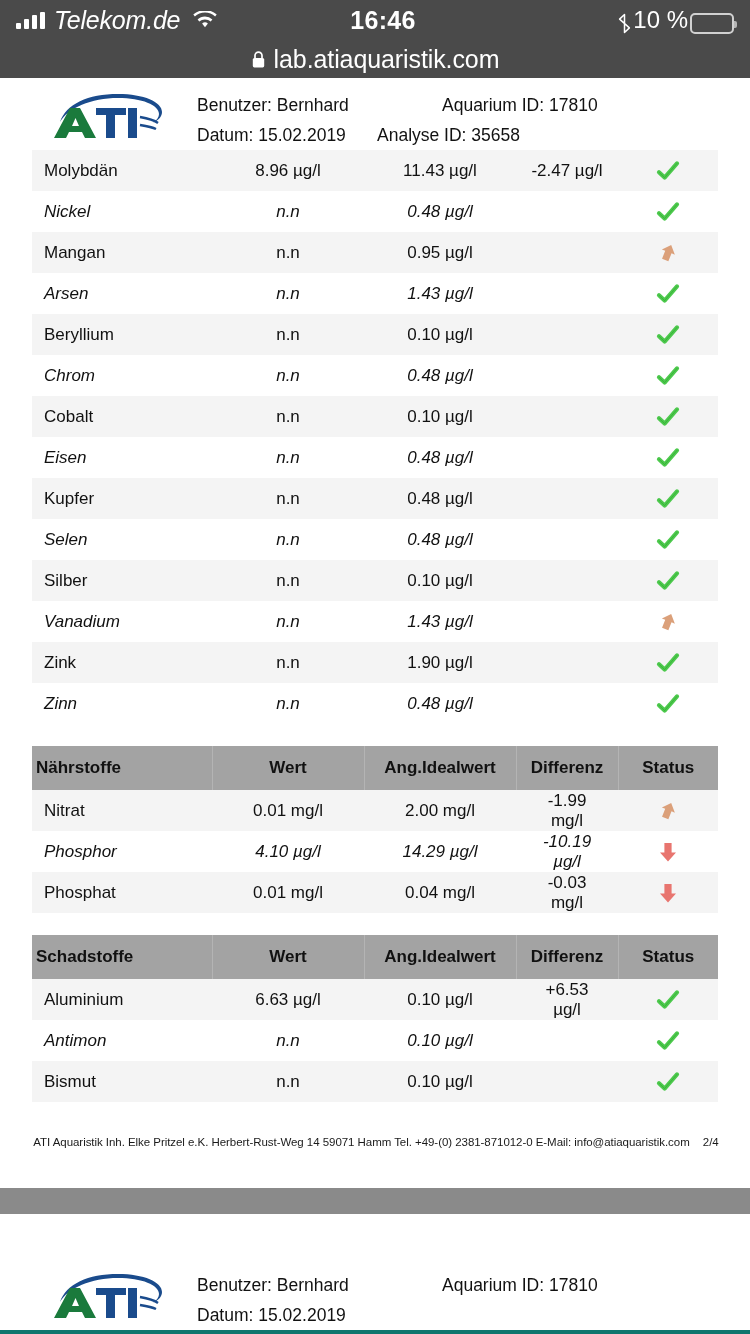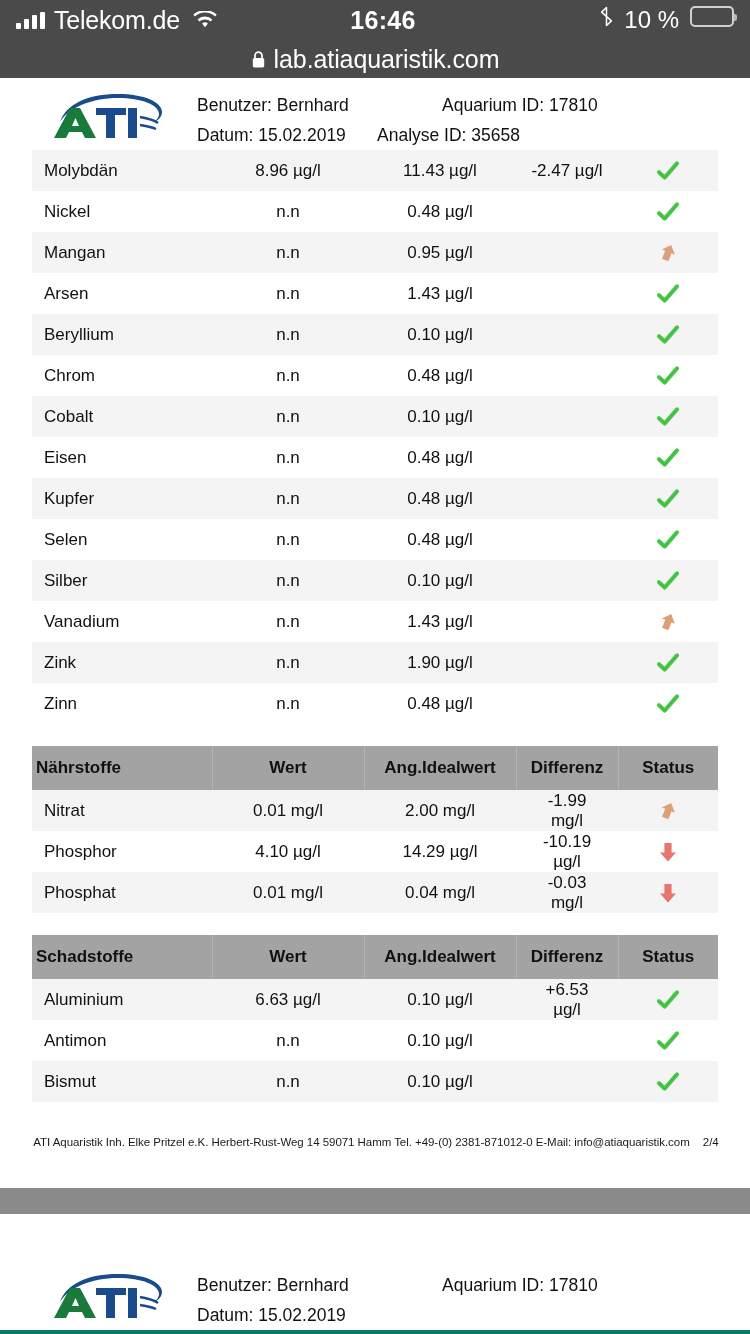--- a/index.html
+++ b/index.html
@@ -50,39 +50,40 @@
     border-radius: 1px;
   }
   .signal-bars i:nth-child(1) { height: 6px; }
   .signal-bars i:nth-child(2) { height: 10px; }
   .signal-bars i:nth-child(3) { height: 14px; }
   .signal-bars i:nth-child(4) { height: 17px; }
 
   .carrier {
     font-size: 25px;
     letter-spacing: -0.2px;
+    font-style: italic;
   }
 
   .wifi-icon { width: 24px; height: 18px; display:block; margin-left: 4px;}
 
   .sb-time {
     position: absolute;
     left: 16px; right: 0;
     text-align: center;
     font-size: 25px;
     font-weight: bold;
     letter-spacing: 0.3px;
     pointer-events: none;
   }
 
   .sb-right {
     margin-left: auto;
     display: flex;
-    align-items: flex-start;
-    gap: 11px;
+    align-items: flex-end;
+    gap: 2px;
   }
 
   .bt-icon { width: 13px; height: 21px; display:block; }
 
   .battery-pct { font-size: 24px; }
 
   .battery {
     width: 44px; height: 21px;
     border: 2px solid rgba(255,255,255,0.75);
     border-radius: 5px;
@@ -211,21 +212,21 @@
     font-size: 17px;
     color: #111111;
     height: 41px;
     padding: 0 14px;
     text-align: center;
     vertical-align: middle;
   }
   .tbl td.td-name { text-align: left; padding-left: 12px; }
 
   .tbl tbody tr.odd  { background: #f4f4f4; }
-  .tbl tbody tr.even { background: #ffffff; }
+  .tbl tbody tr.even { background: #ffffff; font-style: italic; }
 
   
   .status-cell { line-height: 0; }
   .ico { display: inline-block; width: 26px; height: 26px; vertical-align: middle; }
 
   
   .doc-footer {
     margin-top: 34px;
     padding: 0 28px 18px 30px;
     font-size: 11.5px;

